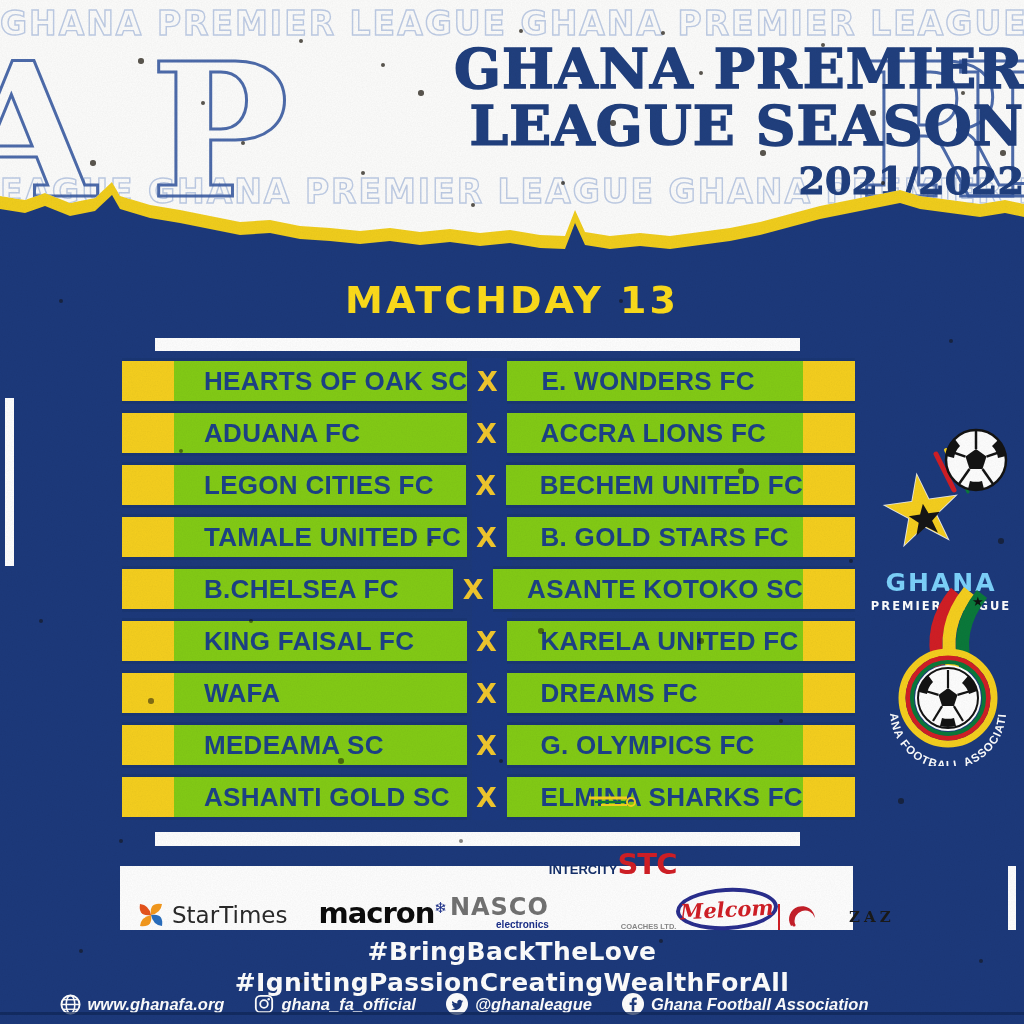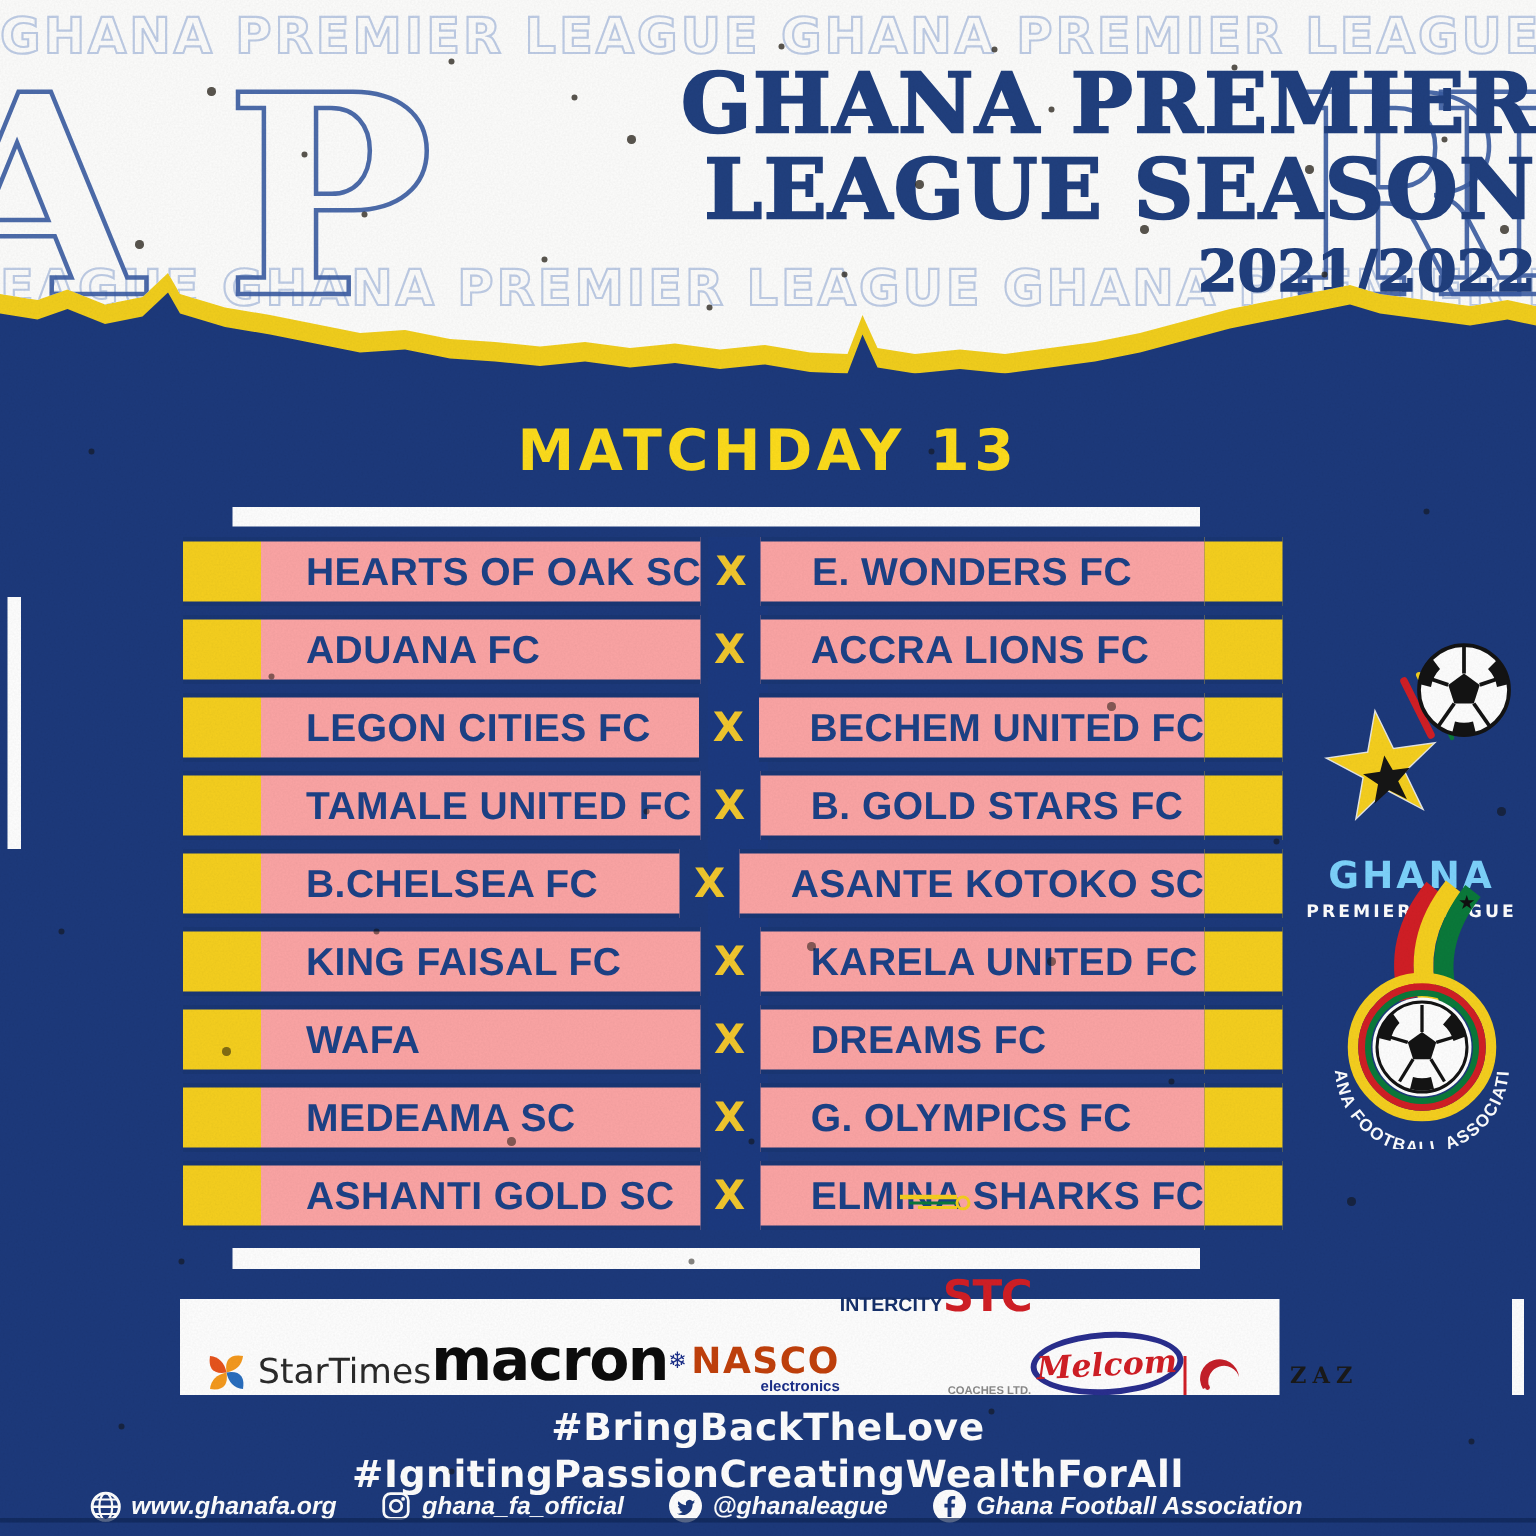--- a/index.html
+++ b/index.html
@@ -28,41 +28,41 @@
     color:#fddd1c;}
   
   .table{position:absolute;left:122px;top:338px;width:733px;height:512px;}
   .strip-top,.strip-bottom{position:absolute;left:33px;width:645px;height:13px;background:#fff;}
   .strip-top{top:0;}
   .strip-bottom{top:494px;height:14px;}
   .center-strip{position:absolute;left:350px;top:20px;width:40px;height:462px;background:#1c3a80;}
   .rows{position:absolute;left:0;top:20px;width:733px;}
   .frow{display:flex;height:46px;margin-bottom:6px;}
   .cell-rail{width:52px;background:#f6d01f;border-top:3px solid #1a3775;border-bottom:3px solid #1a3775;box-sizing:border-box;}
-  .cell-team{flex:1;background:#fca5a5;border-top:3px solid #1a3775;border-bottom:3px solid #1a3775;
+  .cell-team{flex:1;background:#84cc16;border-top:3px solid #1a3775;border-bottom:3px solid #1a3775;
     box-sizing:border-box;display:flex;align-items:center;color:#1d4287;font-weight:700;
     font-size:26px;letter-spacing:.3px;white-space:nowrap;}
   .cell-home{padding-left:30px;}
   .cell-away{padding-left:34px;}
   .cell-x{width:40px;display:flex;align-items:center;justify-content:center;
     color:#f2c82e;font-size:27px;font-weight:700;font-family:"DejaVu Sans",sans-serif;}
   
   .gpl{position:absolute;left:858px;top:424px;width:166px;text-align:center;}
   .gpl-name{color:#7dd3fc;font-family:"DejaVu Sans",sans-serif;font-weight:800;font-size:25px;letter-spacing:2px;margin-top:2px;}
   .gpl-sub{color:#fff;font-family:"DejaVu Sans",sans-serif;font-weight:700;font-size:11.5px;letter-spacing:2px;margin-top:2px;}
   .gfa{position:absolute;left:876px;top:586px;width:148px;}
   
   .sponsors{position:absolute;left:120px;top:866px;width:733px;height:64px;background:#fff;
     display:flex;align-items:flex-end;justify-content:space-between;padding:0 16px;box-sizing:border-box;}
   .sp{display:flex;align-items:center;gap:6px;}
   .startimes-text{font-family:"DejaVu Sans",sans-serif;font-size:23px;color:#2b2b2b;font-weight:500;}
-  .macron-text{font-family:"DejaVu Sans",sans-serif;font-size:39px;color:#0d0d0d;font-weight:800;letter-spacing:-1px;}
+  .macron-text{font-family:"DejaVu Sans",sans-serif;font-size:29px;color:#0d0d0d;font-weight:800;letter-spacing:-1px;margin-left:31px;}
   .nasco{display:flex;flex-direction:column;align-items:flex-end;line-height:1;}
   .nasco-row{display:flex;align-items:center;gap:3px;}
-  .nasco-text{font-family:"DejaVu Sans",sans-serif;font-size:24px;color:#c2410c;font-weight:800;letter-spacing:1px;}
+  .nasco-text{font-family:"DejaVu Sans",sans-serif;font-size:24px;color:#737373;font-weight:800;letter-spacing:1px;}
   .nasco-flake{color:#1b2f8a;font-size:15px;}
   .nasco-sub{font-size:10px;color:#1b2f8a;font-weight:700;margin-top:1px;}
   .stc{display:flex;flex-direction:column;align-items:center;line-height:1;position:relative;gap:43px;}
   .stc-row{display:flex;align-items:baseline;}
   .stc-prefix{font-family:"Liberation Sans",sans-serif;font-size:13px;color:#16316c;font-weight:700;}
   .stc-main{font-family:"DejaVu Sans",sans-serif;font-size:29px;color:#d21f26;font-weight:800;letter-spacing:-1px;}
   .stc-sub{font-size:7.5px;color:#8a8a8a;font-weight:700;align-self:flex-end;margin-top:1px;}
   .melcom{width:112px;height:42px;border:4px solid #2a2f8f;border-radius:50%;display:flex;
     align-items:center;justify-content:center;box-sizing:border-box;transform:rotate(-3deg);}
   .melcom-text{font-family:"DejaVu Serif",serif;font-style:italic;font-weight:700;font-size:21px;color:#d21f26;}

